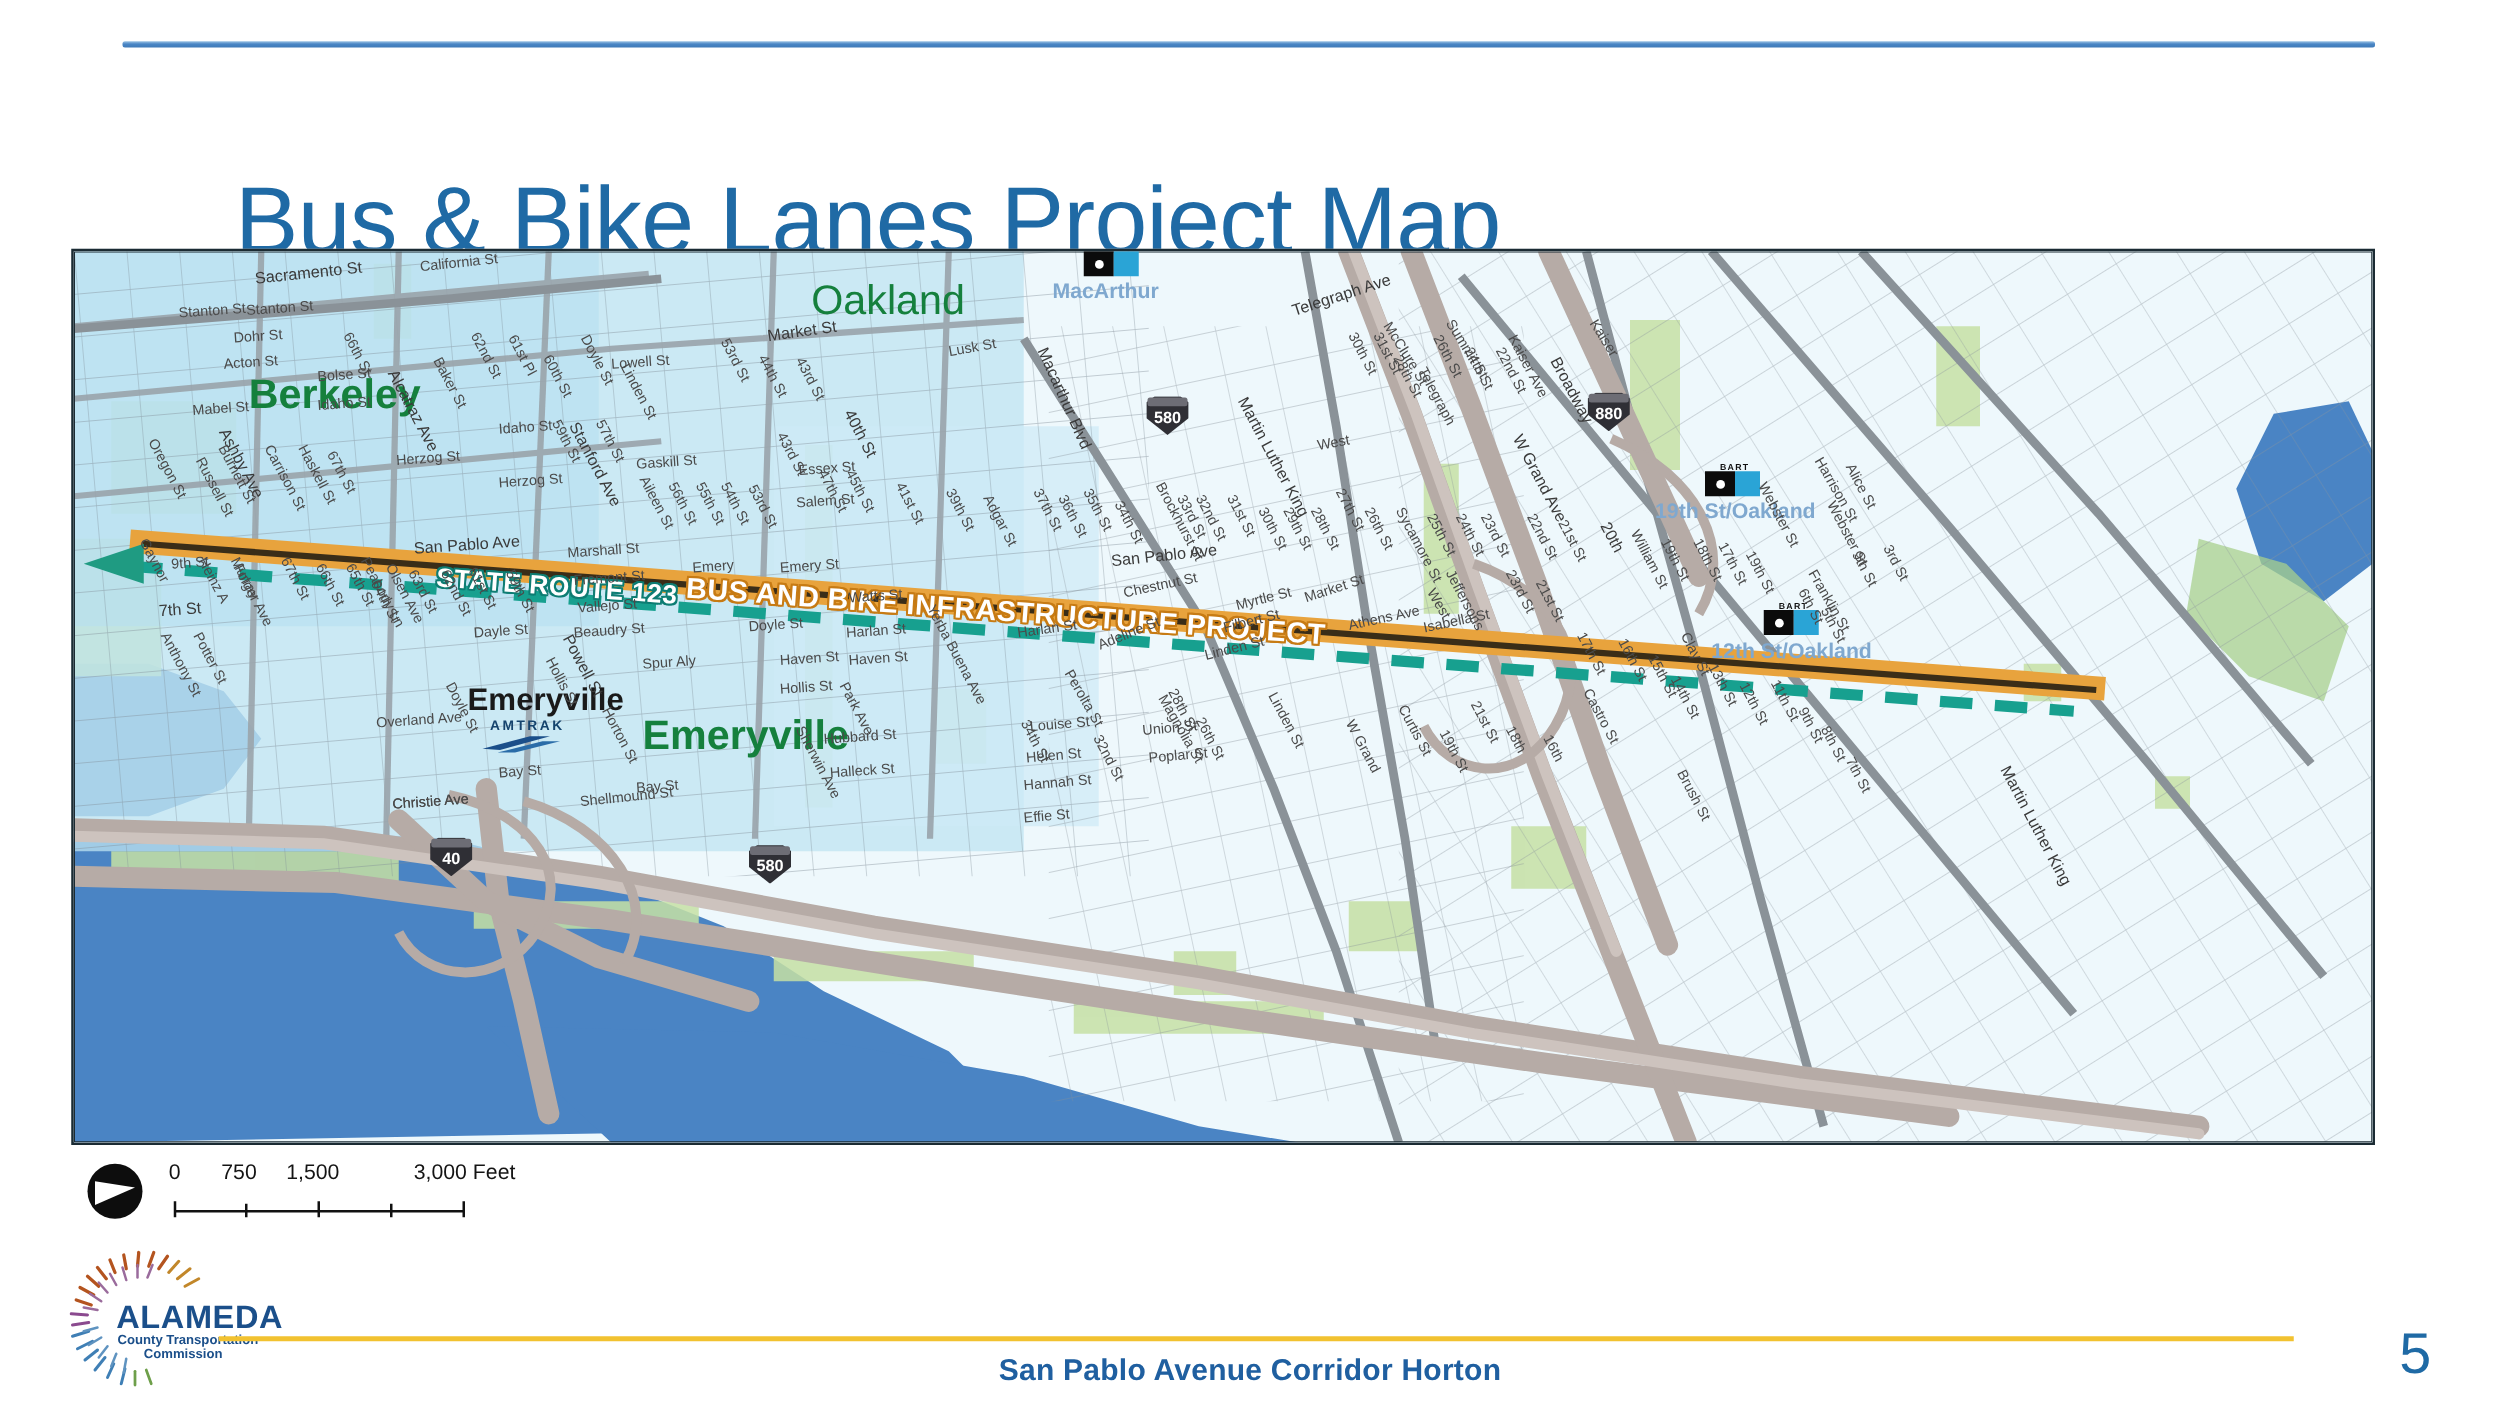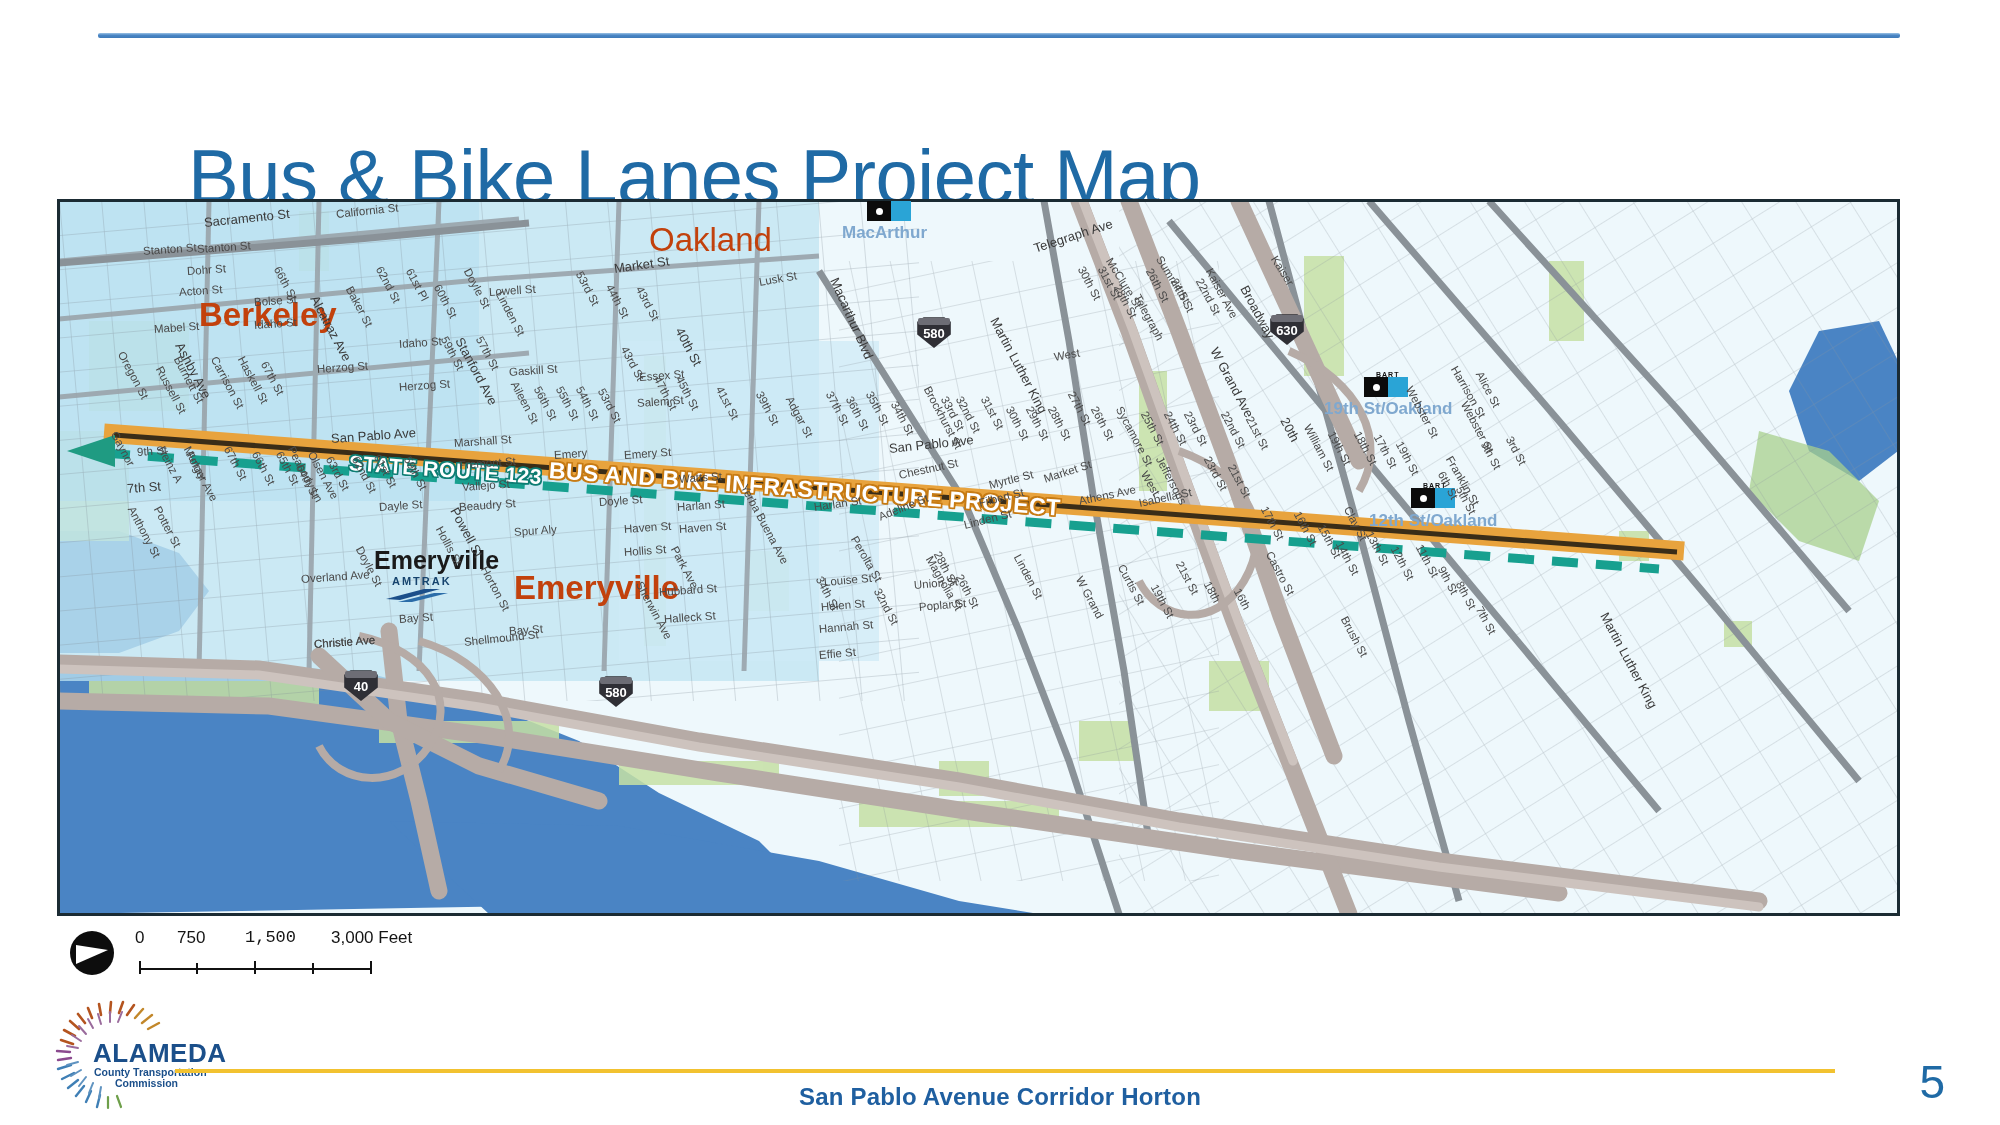--- a/index.html
+++ b/index.html
@@ -32,21 +32,21 @@
     border:2px solid #1b2b33;
     background:#eaf6fb;
     overflow:hidden;
   }
   .map-canvas{ position:absolute; inset:0; }
   .map-canvas svg{ display:block; width:100%; height:100%; }
 
   
   .mlabel{ position:absolute; white-space:nowrap; pointer-events:none;
            font-family:"Liberation Sans", sans-serif; }
-  .city-label{ color:#c2410c; font-size:31px; font-weight:400; }
+  .city-label{ color:#15803d; font-size:31px; font-weight:400; }
   .city-label.sm{ font-size:25px; font-weight:700; color:#1a1a1a;}
   .street{ color:#4a4a4a; font-size:11.5px; }
   .street.major{ color:#3a3a3a; font-size:13px; }
   .bart-label{ color:#7fa8cf; font-size:17px; font-weight:700; }
   .amtrak-label{ color:#16446e; font-size:11px; font-weight:700; letter-spacing:2px;}
 
   
   .bart-logo{ position:absolute; width:44px; height:26px; }
   .bart-logo .bk{ position:absolute; left:0; top:6px; width:24px; height:20px; background:#0b0b0b;}
   .bart-logo .bl{ position:absolute; left:24px; top:6px; width:20px; height:20px; background:#2aa4d6;}
@@ -268,21 +268,21 @@
   <div class="mlabel bart-label" style="left:1310px;top:310px;">12th St/Oakland</div>
 
   <div class="shield" style="left:855px;top:115px;">
     <span class="body"></span>
     <span class="top"></span>
     <span class="num">580</span>
   </div>
   <div class="shield" style="left:1208px;top:112px;">
     <span class="body"></span>
     <span class="top"></span>
-    <span class="num">630</span>
+    <span class="num">880</span>
   </div>
   <div class="shield" style="left:282px;top:468px;">
     <span class="body"></span>
     <span class="top"></span>
     <span class="num">40</span>
   </div>
   <div class="shield" style="left:537px;top:474px;">
     <span class="body"></span>
     <span class="top"></span>
     <span class="num">580</span>
@@ -492,21 +492,21 @@
     </div>
 </div>
 
 <div class="scalebar">
   <div class="compass">
     <span class="ndl"></span>
   </div>
   <div class="sbar-nums">
     <span style="left:0px;">0</span>
     <span style="left:42px;">750</span>
-    <span style="left:110px;font-family:Liberation Mono, monospace;">1,500</span>
+    <span style="left:94px;">1,500</span>
     <span style="left:196px;">3,000 Feet</span>
   </div>
   <svg class="sbar-line" viewBox="0 0 235 14">
     <line x1="2" y1="9" x2="233" y2="9" stroke="#111" stroke-width="2"></line>
     <line x1="2" y1="1" x2="2" y2="14" stroke="#111" stroke-width="2"></line>
     <line x1="59" y1="3" x2="59" y2="14" stroke="#111" stroke-width="2"></line>
     <line x1="117" y1="1" x2="117" y2="14" stroke="#111" stroke-width="2"></line>
     <line x1="175" y1="3" x2="175" y2="14" stroke="#111" stroke-width="2"></line>
     <line x1="233" y1="1" x2="233" y2="14" stroke="#111" stroke-width="2"></line>
   </svg>

